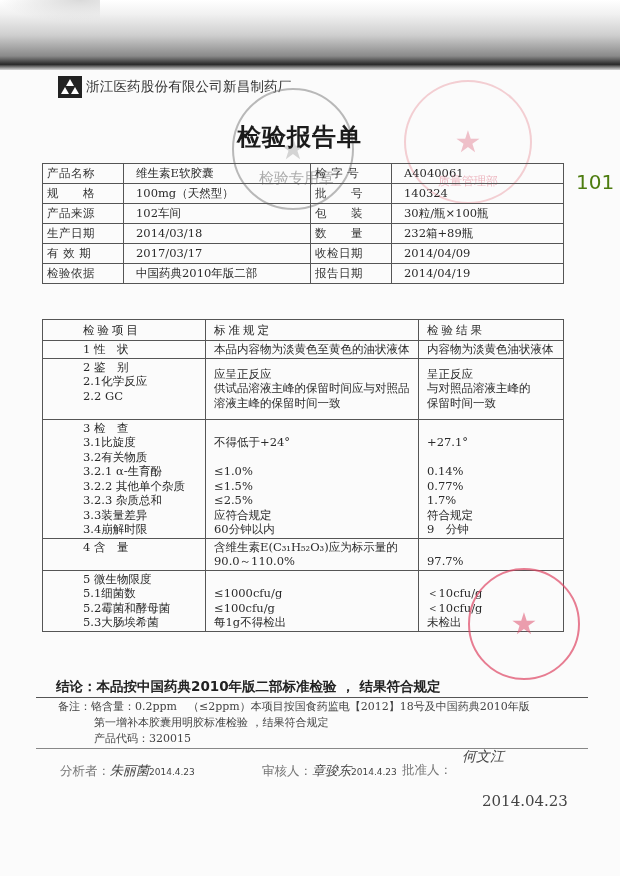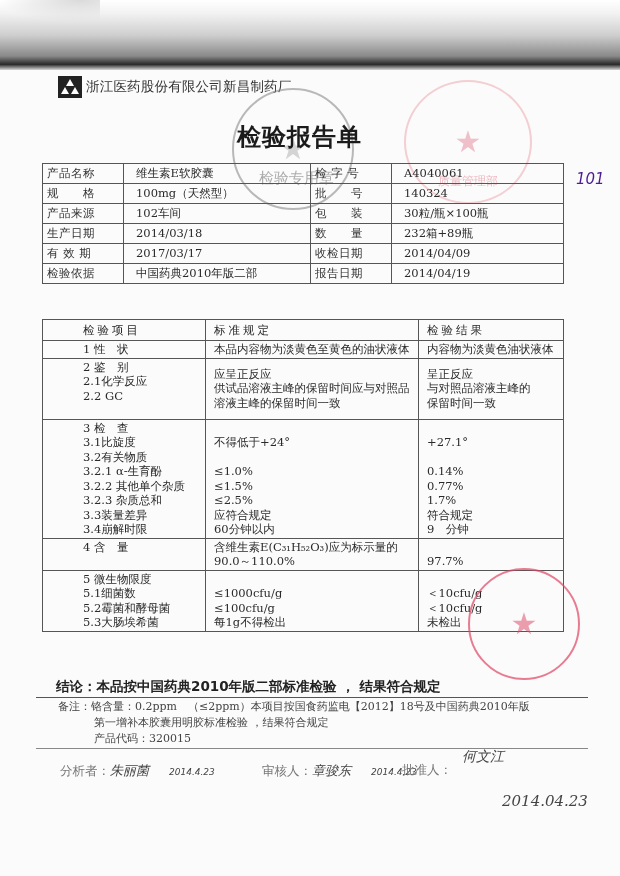--- a/index.html
+++ b/index.html
@@ -58,22 +58,22 @@
   }
   .stamp-star {
     position: absolute; left: 50%; top: 50%; transform: translate(-50%,-50%);
     font-size: 30px; line-height: 1;
   }
   .stamp-red-top .stamp-star { color: rgba(225,120,140,0.45); }
   .stamp-red-bottom .stamp-star { color: rgba(222,80,110,0.55); }
   .stamp-gray .stamp-star { color: rgba(140,140,140,0.35); }
 
   .handwritten-number {
-    position: absolute; left: 576px; top: 170px; font-size: 15px; font-style: italic;
-    font-family: "DejaVu Sans", sans-serif; color: #4c1d95;
+    position: absolute; left: 576px; top: 170px; font-size: 20px; 
+    font-family: "DejaVu Sans", sans-serif; color: #4d7c0f;
   }
 
   table { border-collapse: collapse; position: absolute; }
   td { border: 1px solid #555; padding: 0 4px; font-size: 11.5px; vertical-align: top; }
   .info-table { left: 42px; top: 163px; width: 522px; }
   .info-table td { height: 19px; line-height: 19px; }
   .info-table td.lbl { width: 72px; font-family: "DejaVu Sans", sans-serif; color: #333; letter-spacing: 0.5px; }
   .info-table td.val { width: 170px; padding-left: 12px; }
   .info-table td.val-r { padding-left: 12px; }
 
@@ -92,21 +92,21 @@
   }
   .rule { position: absolute; left: 36px; height: 1px; background: #555; }
   .notes {
     position: absolute; left: 58px; top: 699px; font-size: 11px; color: #444; line-height: 16px;
   }
   .notes .indent { padding-left: 36px; display: block; }
   .sign-row { position: absolute; top: 762px; font-size: 12.5px; color: #777; font-family: "DejaVu Sans", sans-serif; }
   .signature {
     font-family: "DejaVu Serif", serif; font-style: italic; color: #444; font-size: 13px;
   }
-  .sig-date { font-size: 9px; font-style: italic; color: #444; padding-left: 20px; }
+  .sig-date { font-size: 9px; color: #444; }
   .footer-line {
     position: absolute; font-size: 7.5px; color: #d0d0d0; font-family: "DejaVu Sans", sans-serif;
   }
 </style>
 </head>
 <body>
 
 <div class="header-band"></div>
 
 <div class="company">

